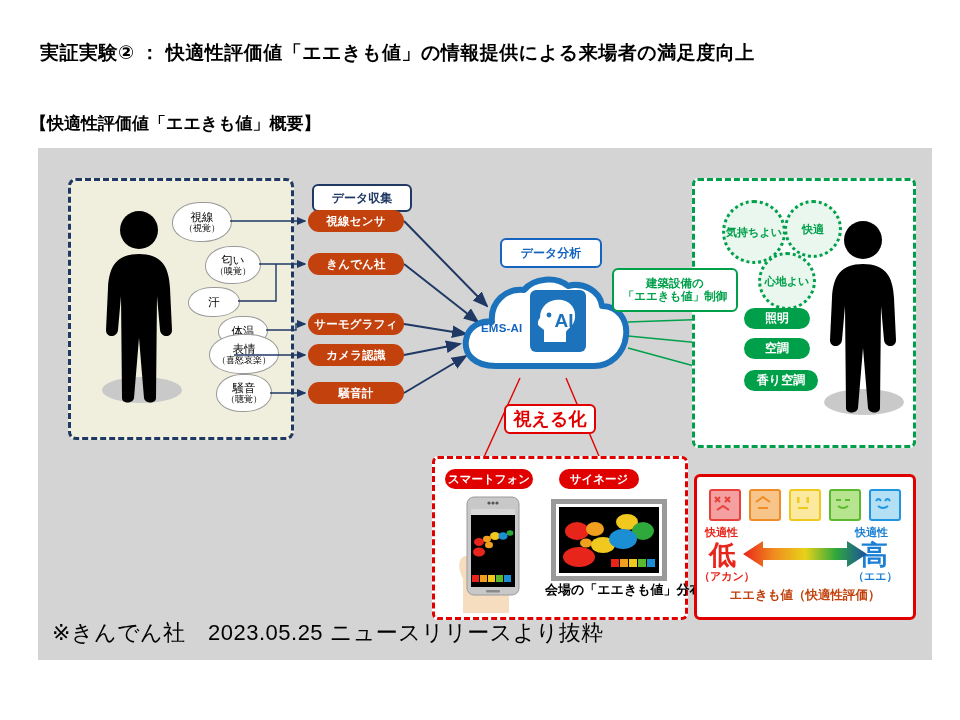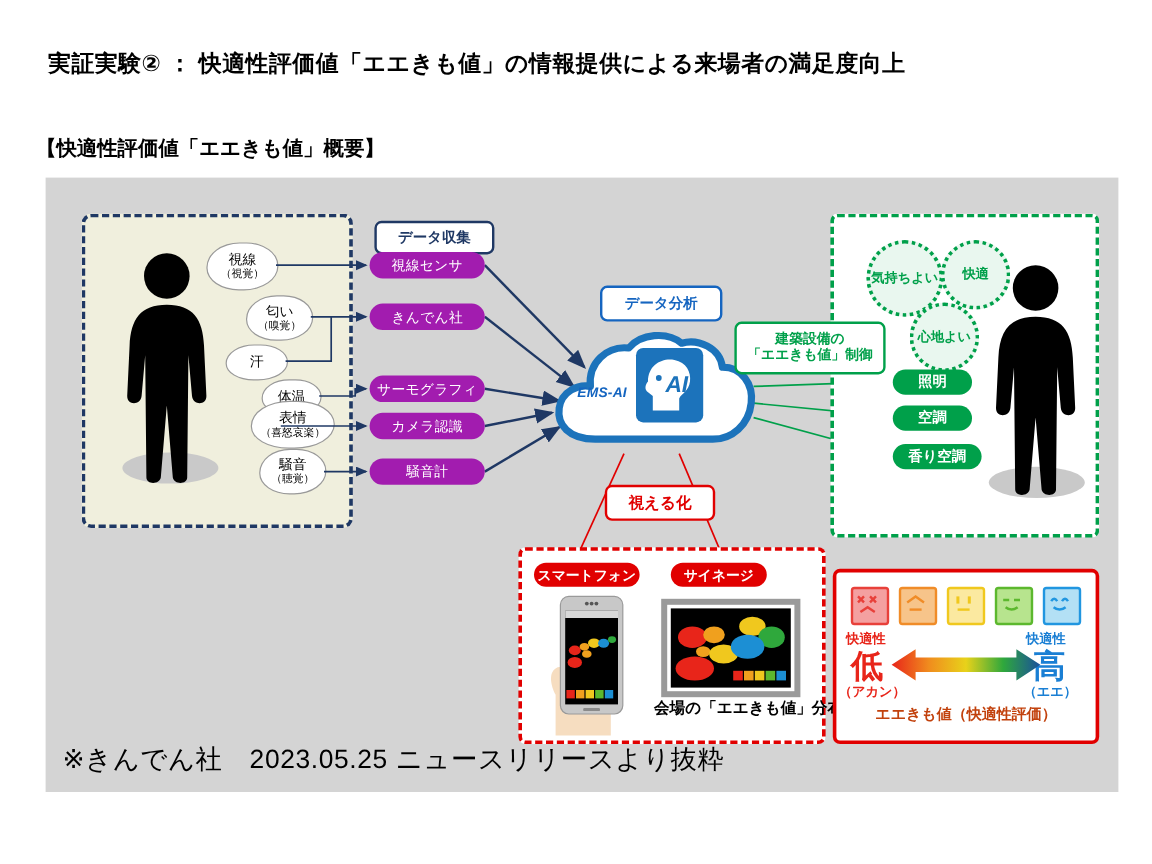--- a/index.html
+++ b/index.html
@@ -44,35 +44,35 @@
     position:absolute;background:#fff;border:1px solid #999;border-radius:46% 44% 48% 45%/52% 48% 50% 46%;
     display:flex;flex-direction:column;align-items:center;justify-content:center;
     font-size:10.5px;color:#000;line-height:1.12;text-align:center;font-weight:500;
     box-shadow:0 0 0 0 #fff;
   }
   .bubble .b1{font-size:11.5px;}
   .bubble .b2{font-size:9px;}
 
   
   .pill{
-    position:absolute;background:#a21caf;color:#fff;border-radius:999px;
+    position:absolute;background:#c2410c;color:#fff;border-radius:999px;
     display:flex;align-items:center;justify-content:center;
-    font-size:11.5px;font-weight:400;letter-spacing:.2px;white-space:nowrap;
+    font-size:11.5px;font-weight:700;letter-spacing:.2px;white-space:nowrap;
   }
   .tagbox{
     position:absolute;background:#fff;border:2px solid #1f3864;border-radius:6px;
     display:flex;align-items:center;justify-content:center;
     font-size:12px;font-weight:700;color:#1f3864;white-space:nowrap;padding:1px 6px;
   }
   .tagbox.blue2{border-color:#1565c0;color:#1565c0;}
   .tagbox.green{border-color:#00a04a;color:#00a04a;line-height:1.15;flex-direction:column;font-size:11.5px;}
-  .tagbox.red{border-color:#e10000;color:#e10000;font-size:13px;}
-
-  
-  .cloudwrap{position:absolute;left:460px;top:278px;width:170px;height:96px;font-style:italic;}
+  .tagbox.red{border-color:#e10000;color:#e10000;font-size:18px;}
+
+  
+  .cloudwrap{position:absolute;left:460px;top:278px;width:170px;height:96px;}
   .emslabel{
     position:absolute;left:21px;top:44px;font-size:11.5px;color:#1565c0;font-weight:600;
     letter-spacing:.2px;
   }
 
   
   .panel-right{
     position:absolute;left:692px;top:178px;width:218px;height:264px;
     background:#ffffff;border:3px dashed #00a04a;border-radius:6px;
   }

